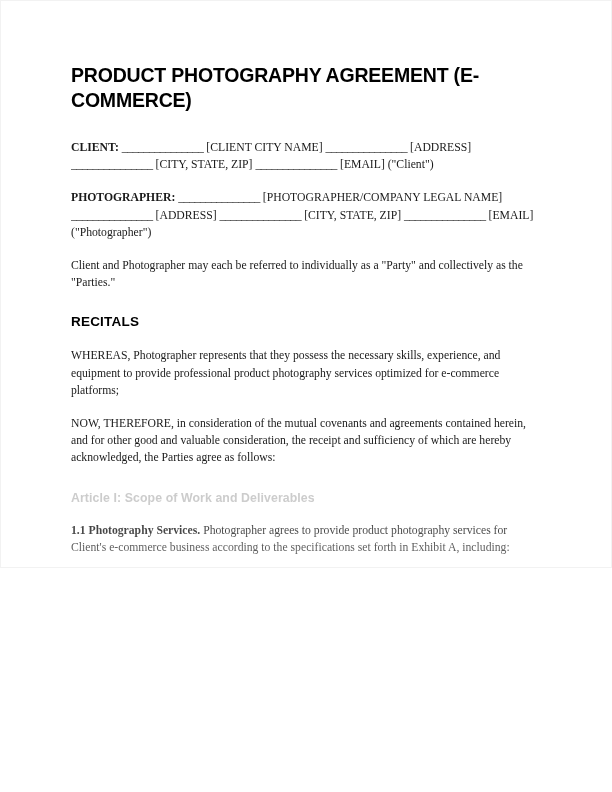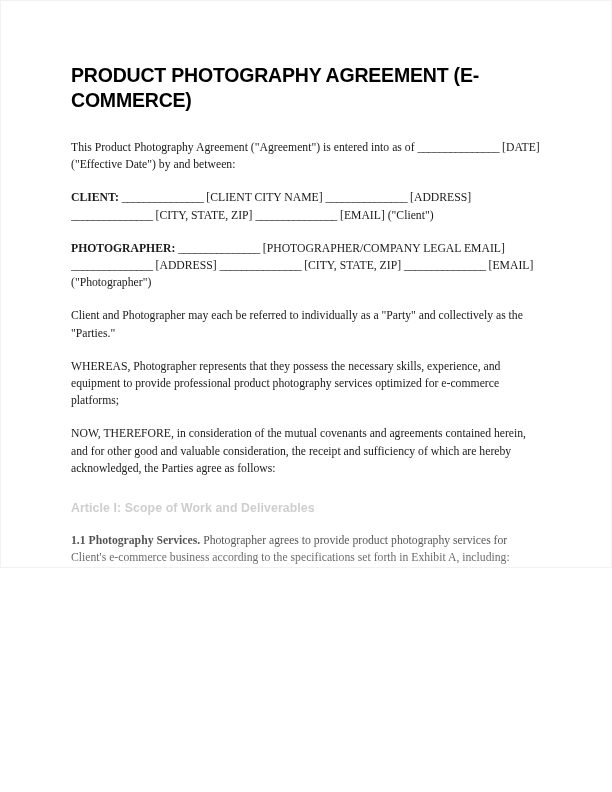--- a/index.html
+++ b/index.html
@@ -152,52 +152,48 @@
 </style>
 </head>
 <body>
 
 <div class="page">
 
   <div class="doc">
 
     <h1 class="doc-title">PRODUCT PHOTOGRAPHY AGREEMENT (E-COMMERCE)</h1>
 
-    <p class="para f0">
-      <span>This Product Photography Agreement ("Agreement") is entered into as of</span>
-      <span class="blank">_______________</span>
-      <span>[DATE] ("Effective Date") by and between:</span>
-    </p>
 
     <p class="para f0">
       <b>CLIENT:</b>
       <span class="blank">_______________</span>
       <span>[CLIENT CITY NAME]</span>
       <span class="blank">_______________</span>
       <span>[ADDRESS]</span>
       <span class="blank">_______________</span>
       <span>[CITY, STATE, ZIP]</span>
       <span class="blank">_______________</span>
       <span>[EMAIL] ("Client")</span>
     </p>
 
     <p class="para f0">
       <b>PHOTOGRAPHER:</b>
       <span class="blank">_______________</span>
-      <span>[PHOTOGRAPHER/COMPANY LEGAL EMAIL]</span>
+      <span>[PHOTOGRAPHER/COMPANY LEGAL NAME]</span>
       <span class="blank">_______________</span>
       <span>[ADDRESS]</span>
       <span class="blank">_______________</span>
       <span>[CITY, STATE, ZIP]</span>
       <span class="blank">_______________</span>
       <span>[EMAIL] ("Photographer")</span>
     </p>
 
     <p class="para f0">Client and Photographer may each be referred to individually as a "Party" and collectively as the "Parties."</p>
 
+    <div class="h2">RECITALS</div>
 
 
     <p class="para f0">WHEREAS, Photographer represents that they possess the necessary skills, experience, and equipment to provide professional product photography services optimized for e-commerce platforms;</p>
 
     <p class="para f2">NOW, THEREFORE, in consideration of the mutual covenants and agreements contained herein, and for other good and valuable consideration, the receipt and sufficiency of which are hereby acknowledged, the Parties agree as follows:</p>
 
     <div class="h3 f3">Article I: Scope of Work and Deliverables</div>
 
     <p class="para f4">
       <b>1.1 Photography Services.</b>

